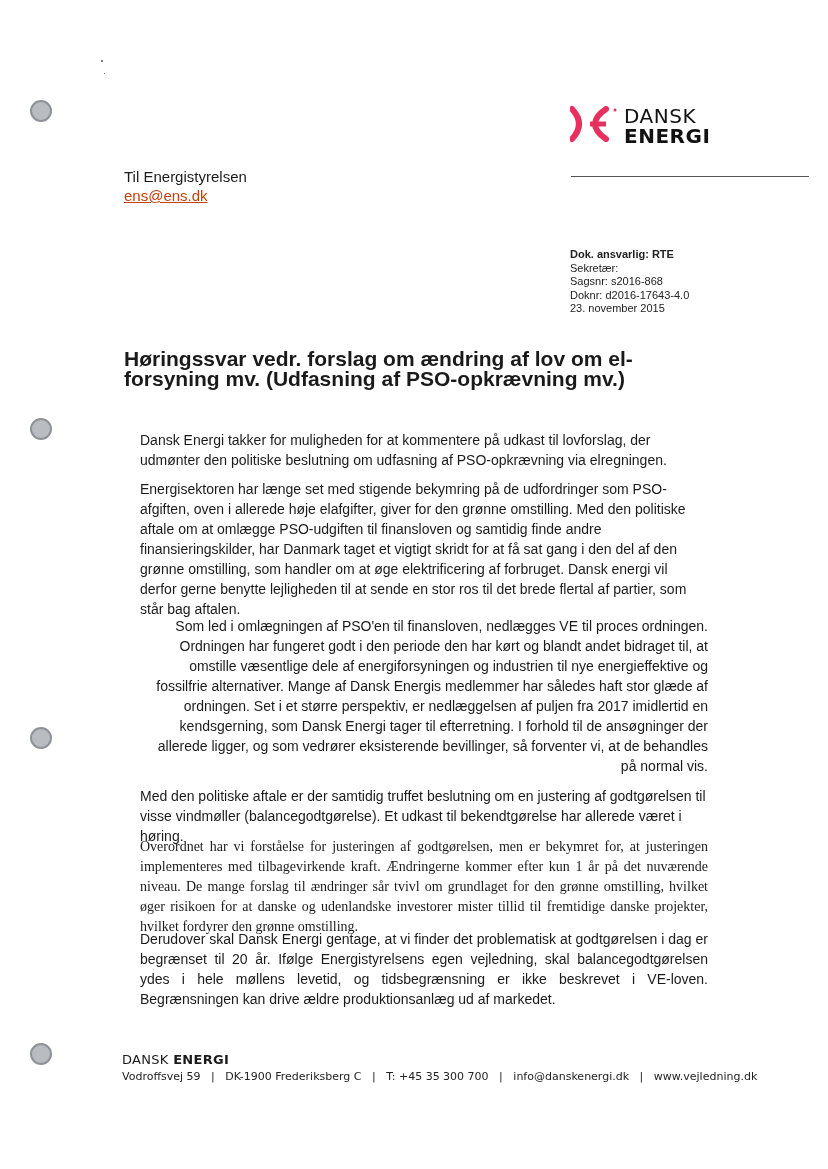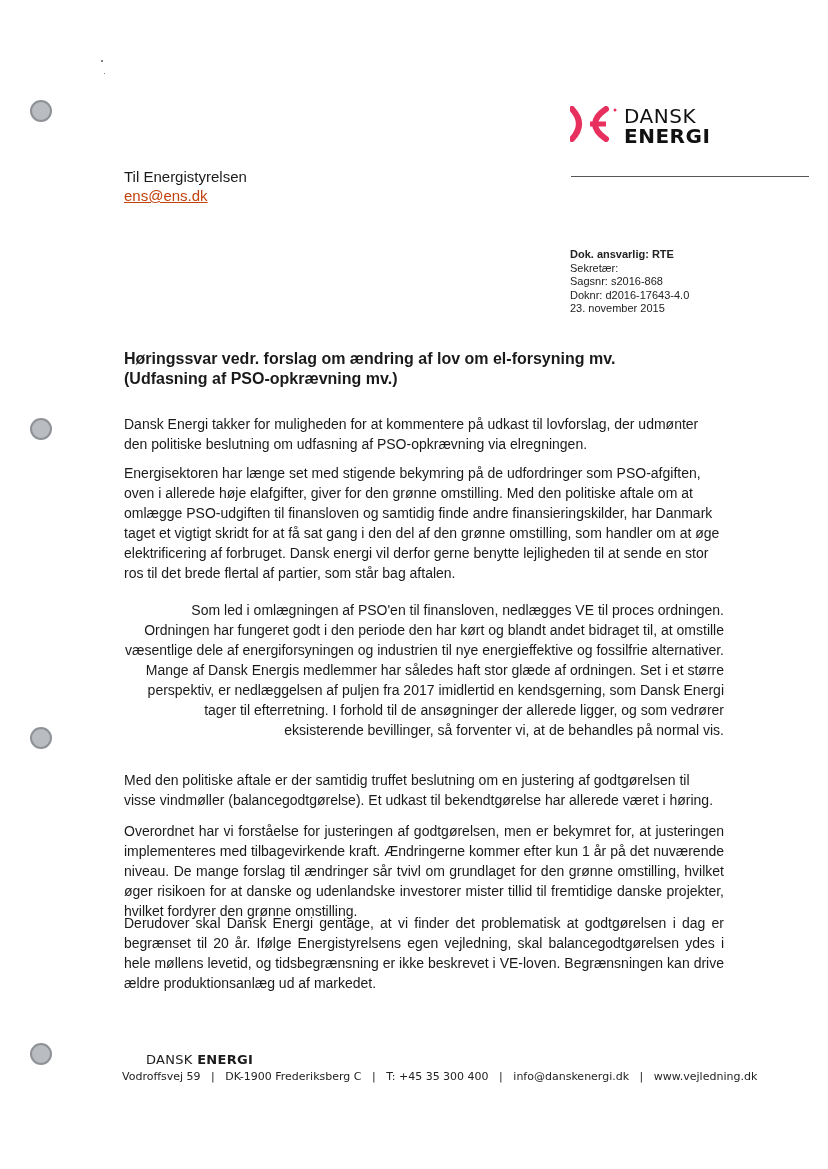--- a/index.html
+++ b/index.html
@@ -9,30 +9,30 @@
   .punch { position: absolute; width: 22px; height: 22px; border-radius: 50%;
            background: #b9bcc0; border: 2px solid #8e9196; box-sizing: border-box; }
   .speck { position: absolute; width: 2px; height: 2px; background: #555; border-radius: 1px; }
   .logo-text { font-family: "DejaVu Sans", sans-serif; font-size: 20px; line-height: 20px;
                letter-spacing: 0.5px; color: #111; }
   .logo-text .b { font-weight: bold; }
   .header-rule { position: absolute; left: 571px; top: 176px; width: 238px; height: 1px; background: #555; }
   .recipient { left: 124px; top: 167px; font-size: 15px; line-height: 19px; }
   .recipient a { color: #c2410c; text-decoration: underline; text-align: right; }
   .meta { left: 570px; top: 248px; font-size: 11px; line-height: 13.6px; color: #222; }
-  .title { left: 124px; top: 349px; width: 520px; font-size: 16px; line-height: 20px; font-weight: bold; }
+  .title { left: 124px; top: 349px; width: 520px; font-size: 21px; line-height: 20px; font-weight: bold; }
   .body { left: 124px; width: 600px; font-size: 14px; line-height: 20px; }
-  .body p { margin: 0; }
+  .body p { margin: 16px; }
   .p1 { top: 414px; }
   .p2 { top: 463px; }
   .p3 { top: 600px; text-align: right; }
   .p4 { top: 770px; }
-  .p5 { top: 821px; text-align: justify; }
+  .p5 { top: 821px; text-align: justify; font-family: Liberation Serif, serif; }
   .p6 { top: 913px; text-align: justify; }
-  .footer-brand { left: 122px; top: 1052px; font-family: "DejaVu Sans", sans-serif; font-size: 13px; letter-spacing: 0.3px; margin-left: 24px; }
+  .footer-brand { left: 122px; top: 1052px; font-family: "DejaVu Sans", sans-serif; font-size: 13px; letter-spacing: 0.3px; }
   .footer-brand .b { font-weight: bold; }
   .footer-line { left: 122px; top: 1070px; font-family: "DejaVu Sans", sans-serif; font-size: 11px; color: #222; white-space: nowrap; }
   .footer-line .sep { margin: 0 7px; }
 </style>
 </head>
 <body>
 
 <div class="punch" style="left:30px; top:100px;"></div>
 <div class="punch" style="left:30px; top:418px;"></div>
 <div class="punch" style="left:30px; top:727px;"></div>
@@ -90,18 +90,18 @@
 
 <div class="abs footer-brand">
   <span>DANSK</span>
   <span class="b">ENERGI</span>
 </div>
 <div class="abs footer-line">
   <span>Vodroffsvej 59</span>
   <span class="sep">|</span>
   <span>DK-1900 Frederiksberg C</span>
   <span class="sep">|</span>
-  <span>T: +45 35 300 400</span>
+  <span>T: +45 35 300 700</span>
   <span class="sep">|</span>
   <span>info@danskenergi.dk</span>
   <span class="sep">|</span>
   <span>www.vejledning.dk</span>
 </div>
 
 </body></html>

